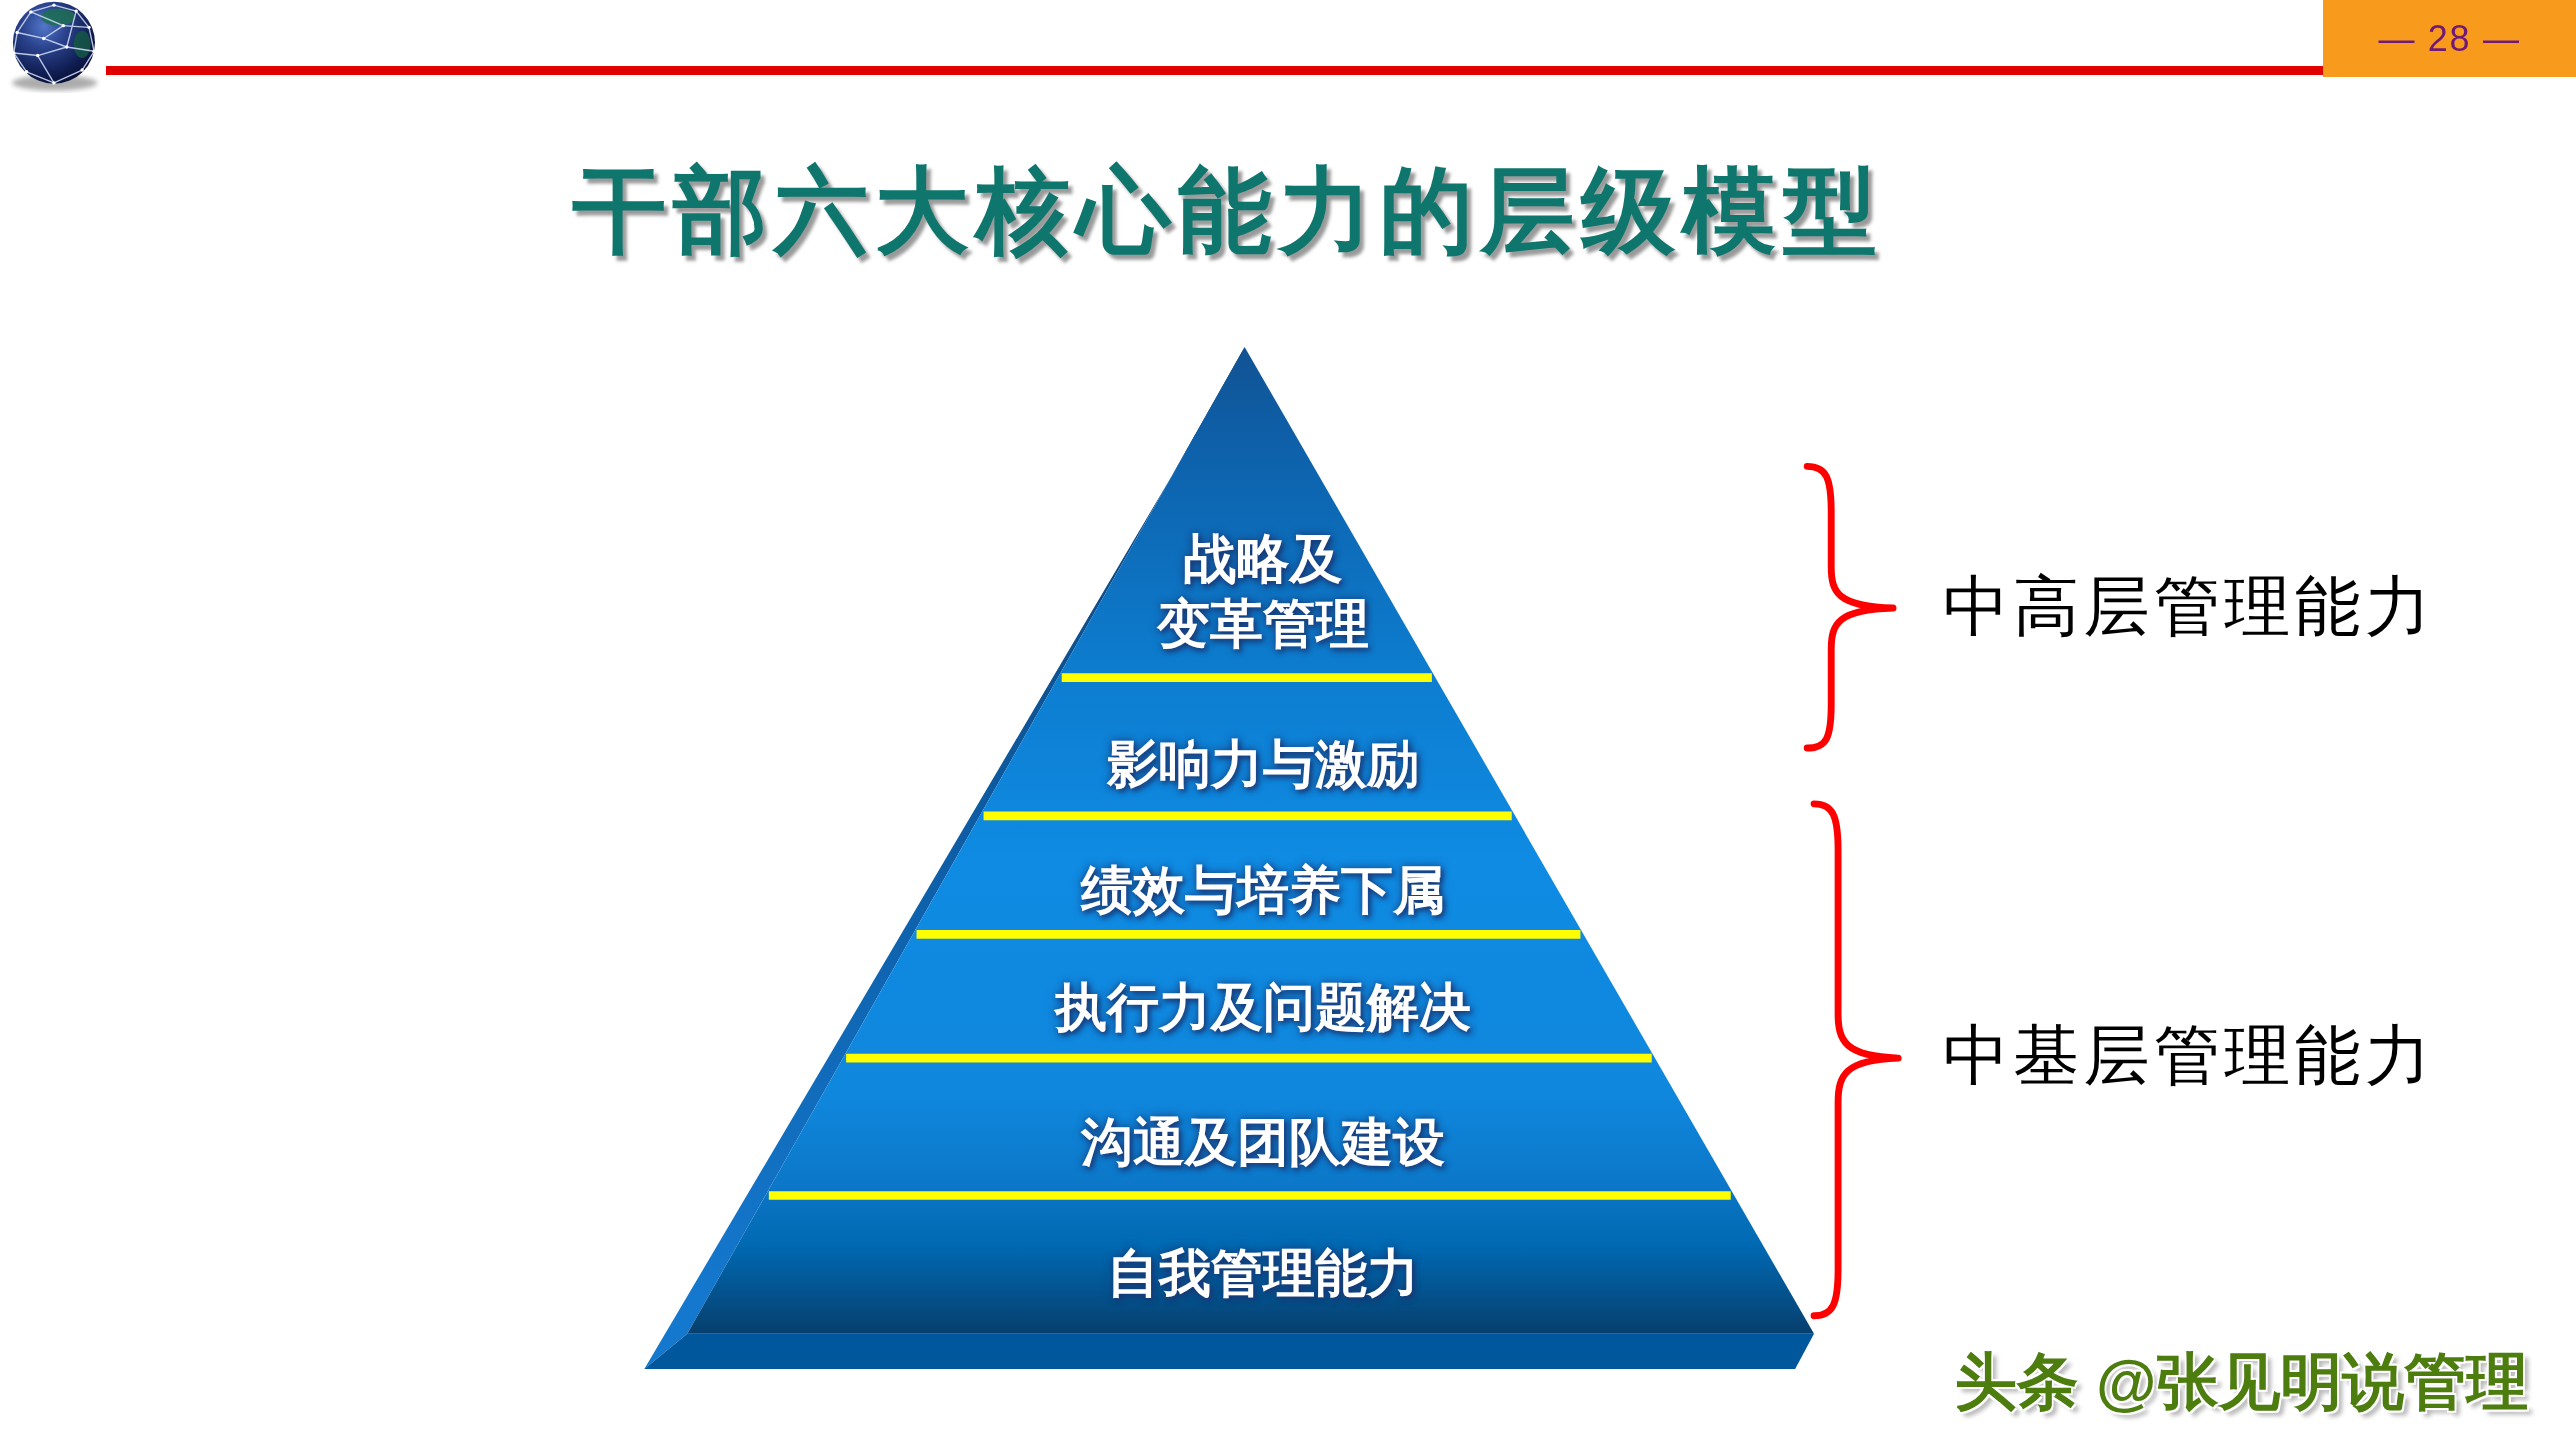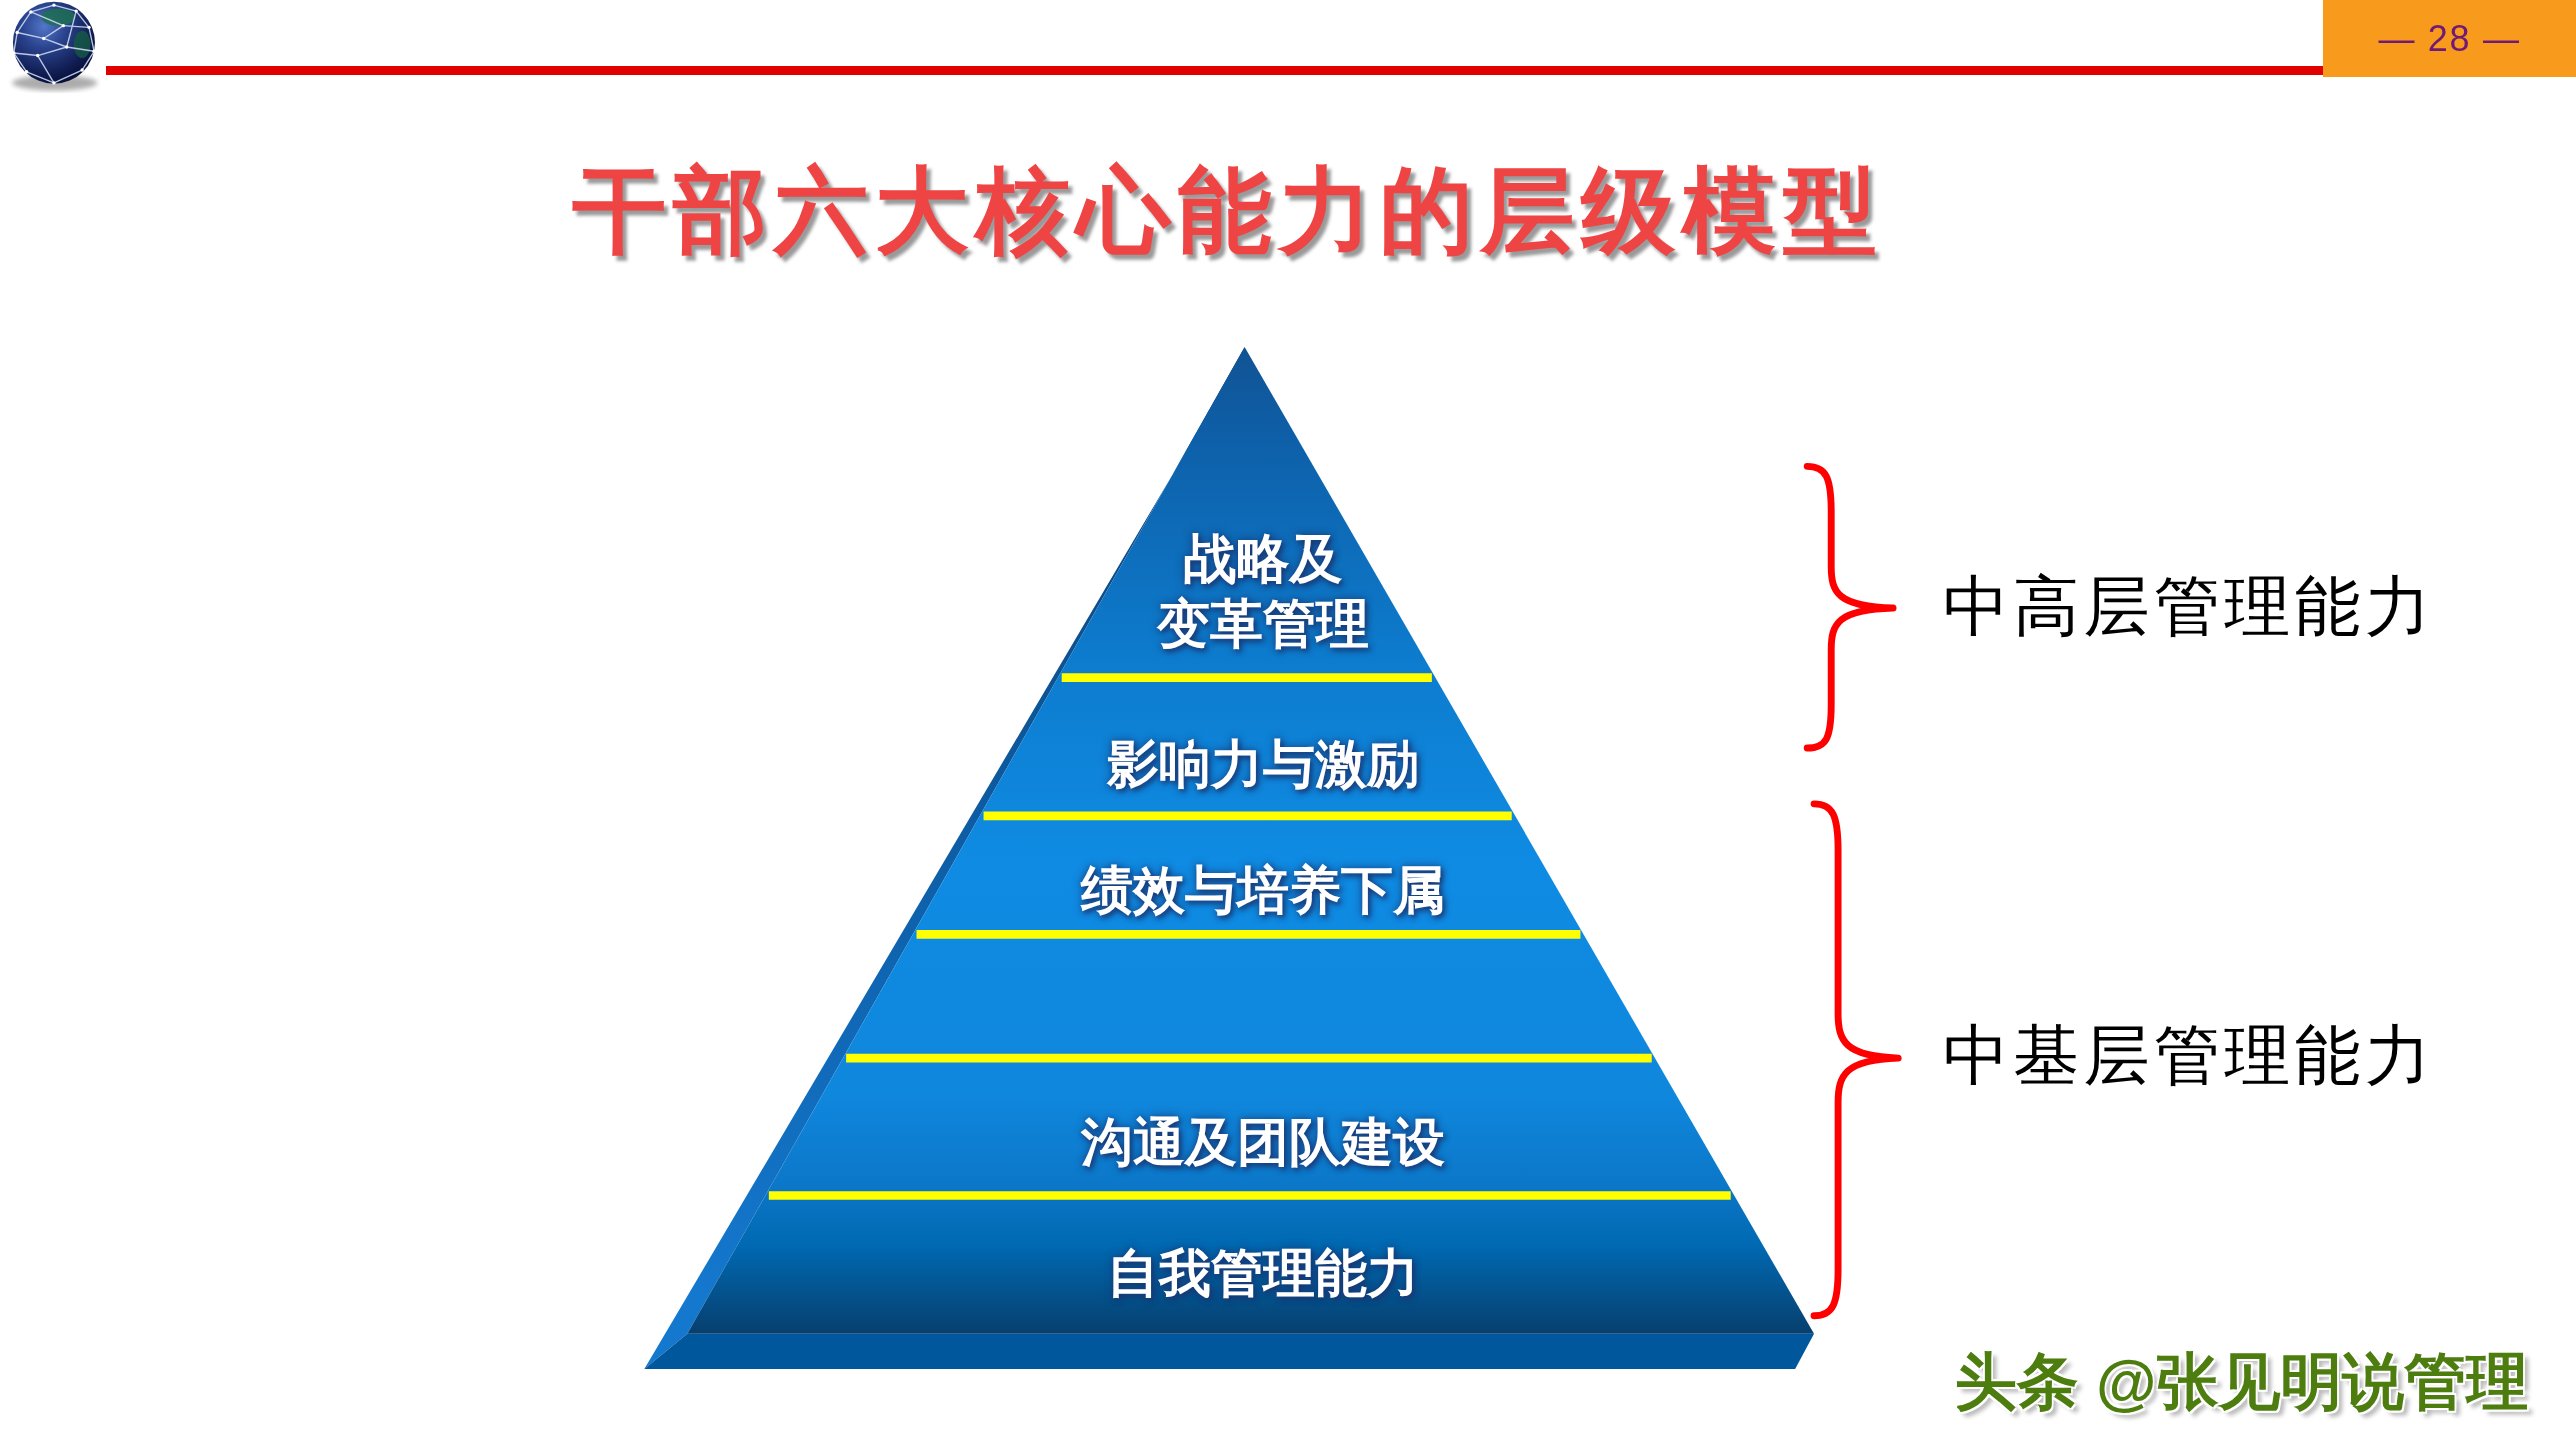--- a/index.html
+++ b/index.html
@@ -9,21 +9,21 @@
   
   .logo-wrap{position:absolute;left:5.2px;top:0;width:103px;height:94px;}
   .red-rule{position:absolute;left:106px;top:66px;width:2218px;height:9.4px;background:#E00000;}
   .page-box{position:absolute;left:2323px;top:0;width:253px;height:77px;background:#F89B1D;
             display:flex;align-items:center;justify-content:center;}
   .page-box span{color:#701a75;font-size:36px;letter-spacing:1.7px;}
 
   
   .title{position:absolute;left:369px;top:148px;width:1718px;text-align:center;
          font-family:"Liberation Serif","DejaVu Serif",serif;font-weight:600;
-         font-size:94px;letter-spacing:6.9px;color:#ef4444;
+         font-size:94px;letter-spacing:6.9px;color:#0f766e;
          text-shadow:4.3px 5.2px 3.4px rgba(0,0,0,0.40);white-space:nowrap;}
 
   
   .diagram{position:absolute;left:0;top:0;width:2576px;height:1448px;}
 
   
   .level-label{position:absolute;left:825px;width:876px;text-align:center;color:#ffffff;
                font-weight:700;white-space:pre-line;
                text-shadow:0 0 8.6px rgba(25,55,115,0.95),2.6px 3.4px 5.2px rgba(25,55,115,0.85);}
   .lv1{top:526px;font-size:53px;line-height:65px;}
@@ -158,20 +158,21 @@
                C 2140 1212 2148 1230 2210 1232
                C 2148 1234 2140 1252 2140 1284 L 2140 1478
                C 2140 1518 2134 1532 2112 1532"></path>
     </g>
   </svg>
 
   <div class="level-label lv1">战略及
 变革管理</div>
   <div class="level-label lv2">影响力与激励</div>
   <div class="level-label lv3">绩效与培养下属</div>
+  <div class="level-label lv4">执行力及问题解决</div>
   <div class="level-label lv5">沟通及团队建设</div>
   <div class="level-label lv6">自我管理能力</div>
 
   <div class="group-label group-upper">中高层管理能力</div>
   <div class="group-label group-lower">中基层管理能力</div>
 
   <div class="watermark">头条 @张见明说管理</div>
 
 </div>
 

